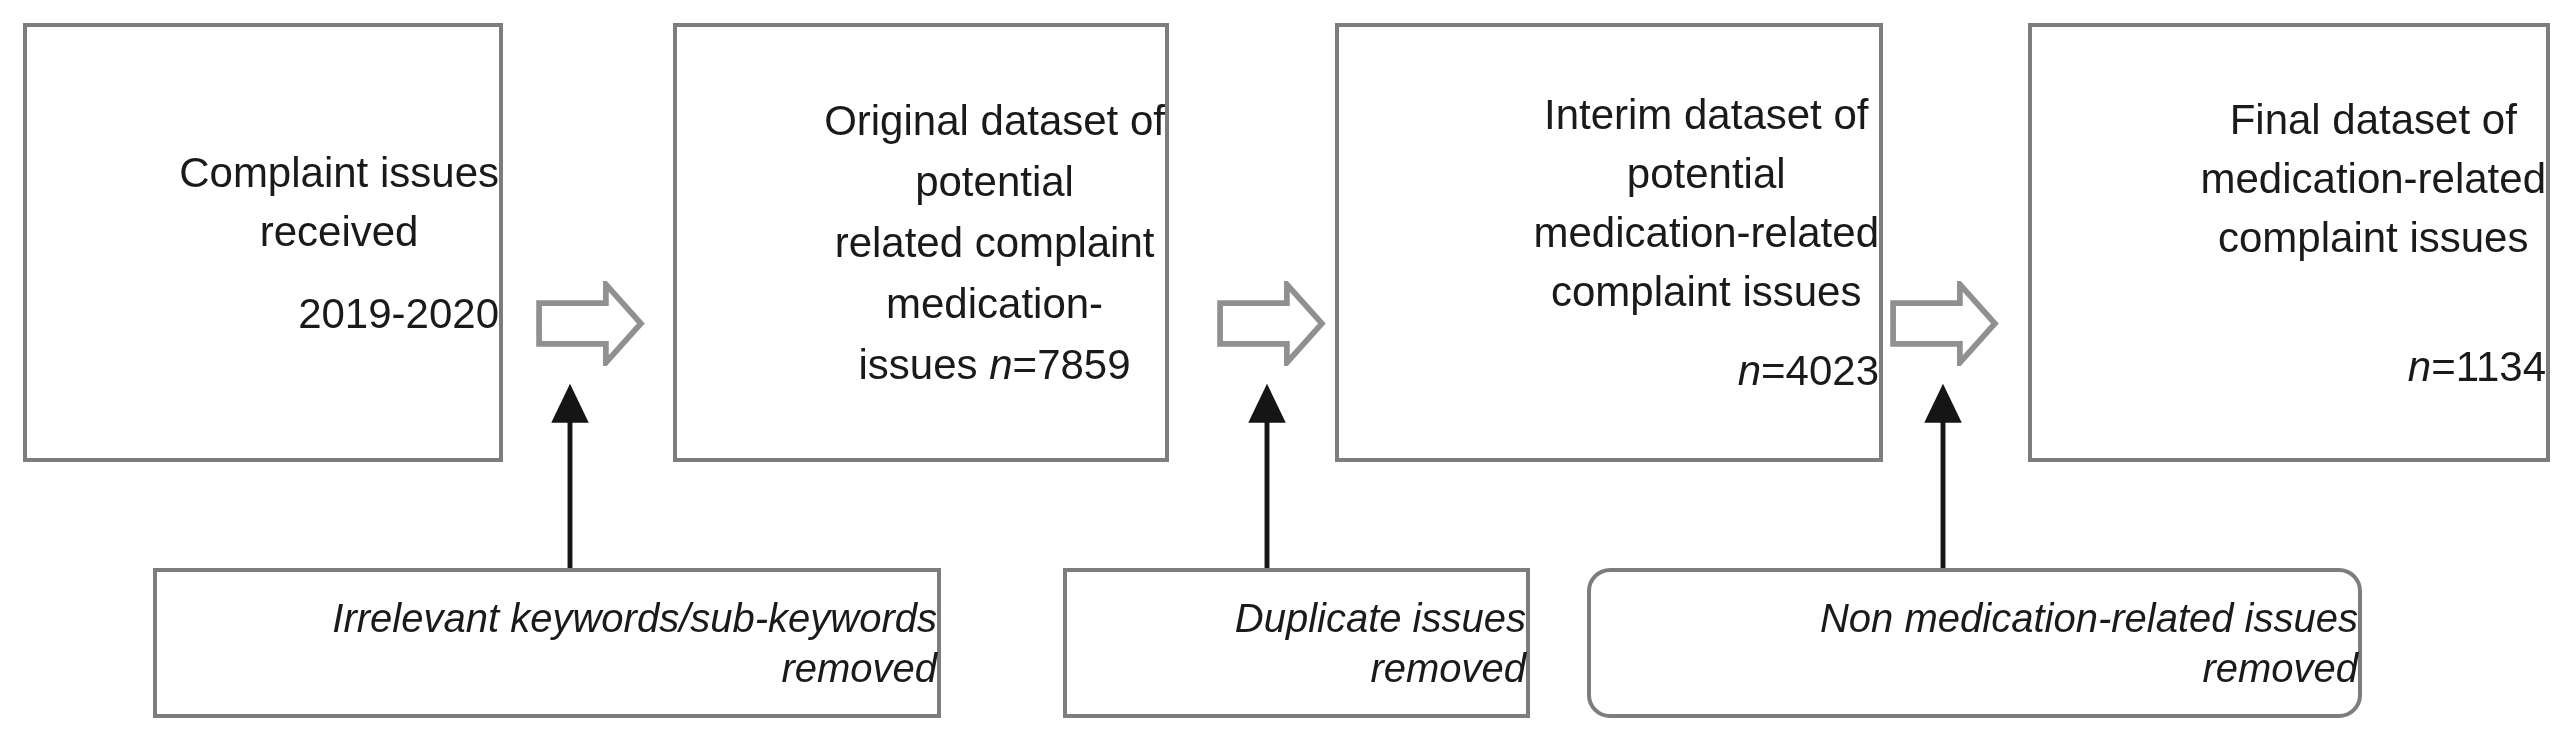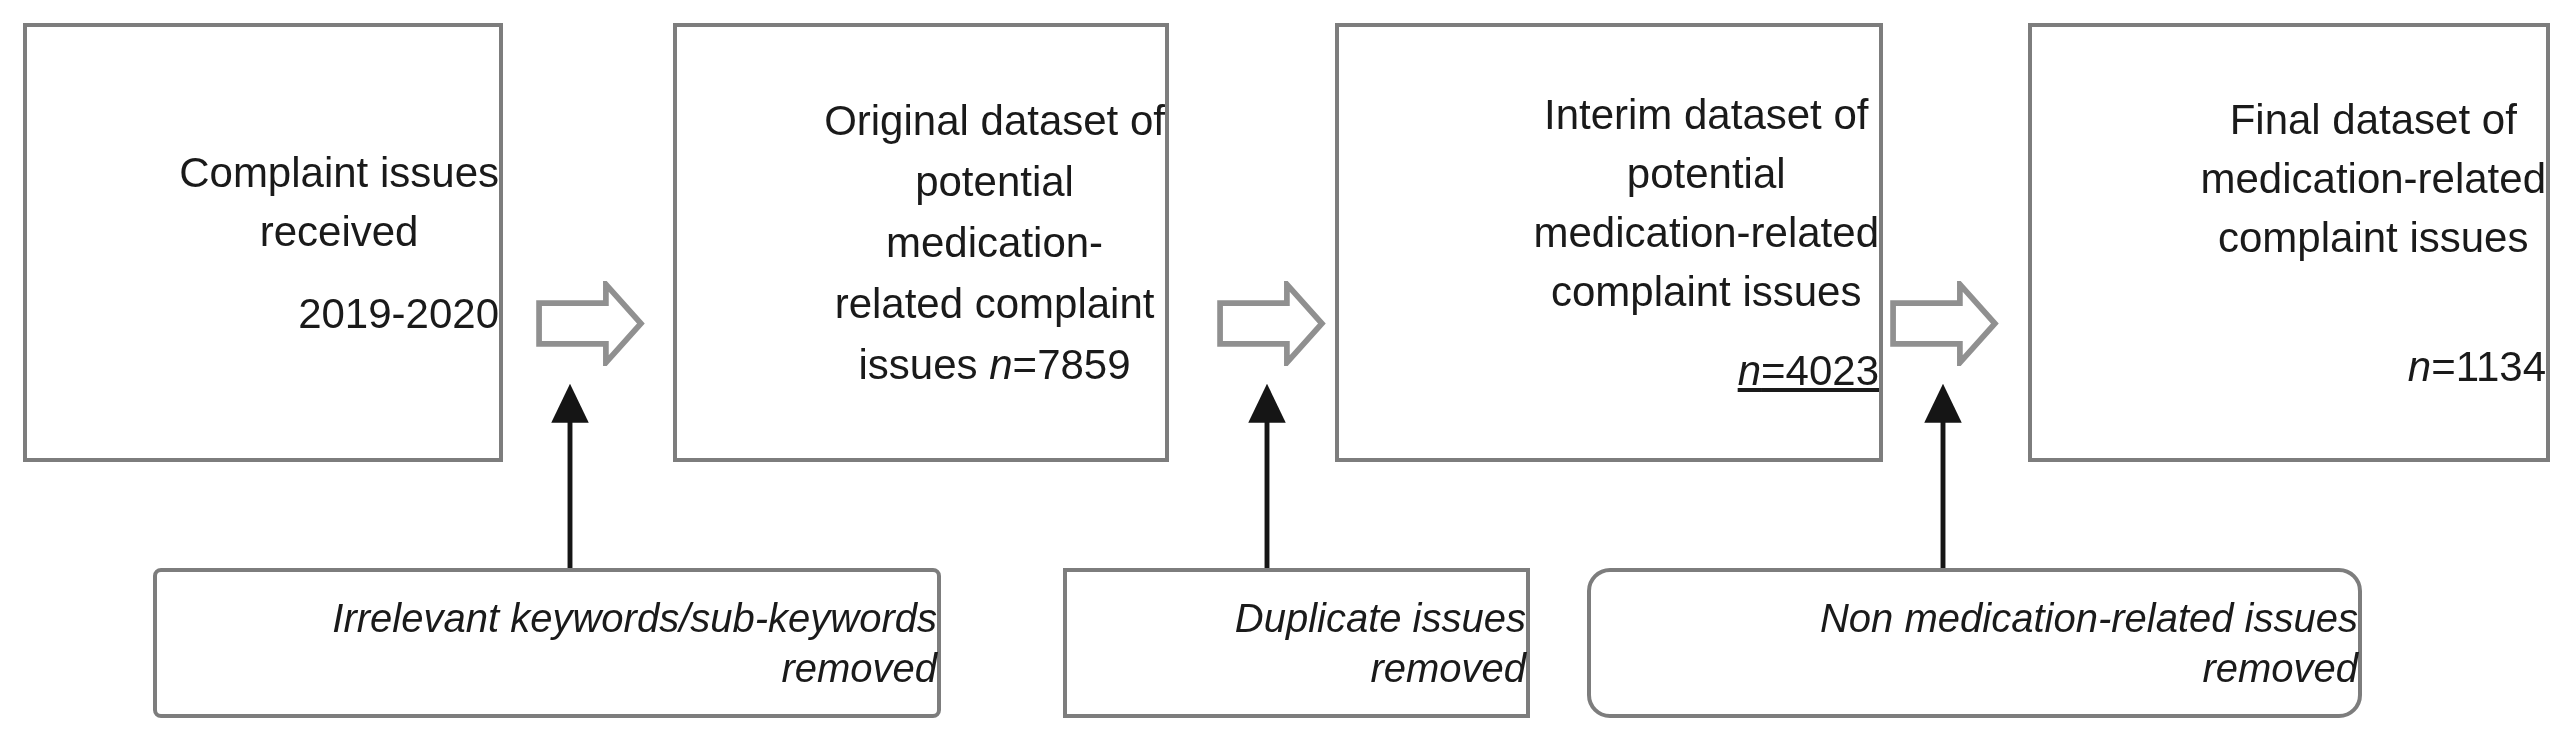--- a/index.html
+++ b/index.html
@@ -36,33 +36,33 @@
     height: 439px;
     font-size: 42px;
     line-height: 59px;
   }
   .box1 { left: 23px;   width: 480px; }
   .box2 { left: 673px;  width: 496px; line-height: 61px; }
   .box3 { left: 1335px; width: 548px; line-height: 59px; }
   .box4 { left: 2028px; width: 522px; gap: 26px; }
 
   .box1 .para + .para { margin-top: 23px; }
-  .box3 .para-n { margin-top: 19.5px; text-decoration: underline; }
+  .box3 .para-n { margin-top: 19.5px; }
   .box4 .para-n { margin-top: 44px; }
 
   .nvar { font-style: italic; }
 
   .note-box {
     top: 568px;
     height: 150px;
     font-size: 40px;
     line-height: 50px;
     font-style: italic;
   }
-  .note1 { left: 153px;  width: 788px; border-radius: 8px; }
+  .note1 { left: 153px;  width: 788px; }
   .note2 { left: 1063px; width: 467px; }
   .note3 { left: 1587px; width: 775px; border-radius: 23px; }
 
   .flow-arrow {
     position: absolute;
     top: 281px;
     width: 110px;
     height: 85px;
   }
   .fa1 { left: 535px; }
@@ -91,22 +91,22 @@
     </div>
     <div class="para">
       <div>2019-2020</div>
     </div>
   </div>
 
   <div class="box top-box box2">
     <div class="para">
       <div>Original dataset of</div>
       <div>potential</div>
+      <div>related complaint</div>
       <div>medication-</div>
-      <div>related complaint</div>
       <div><span>issues </span><span class="nvar">n</span><span>=7859</span></div>
     </div>
   </div>
 
   <div class="box top-box box3">
     <div class="para">
       <div>Interim dataset of</div>
       <div>potential</div>
       <div>medication-related</div>
       <div>complaint issues</div>

